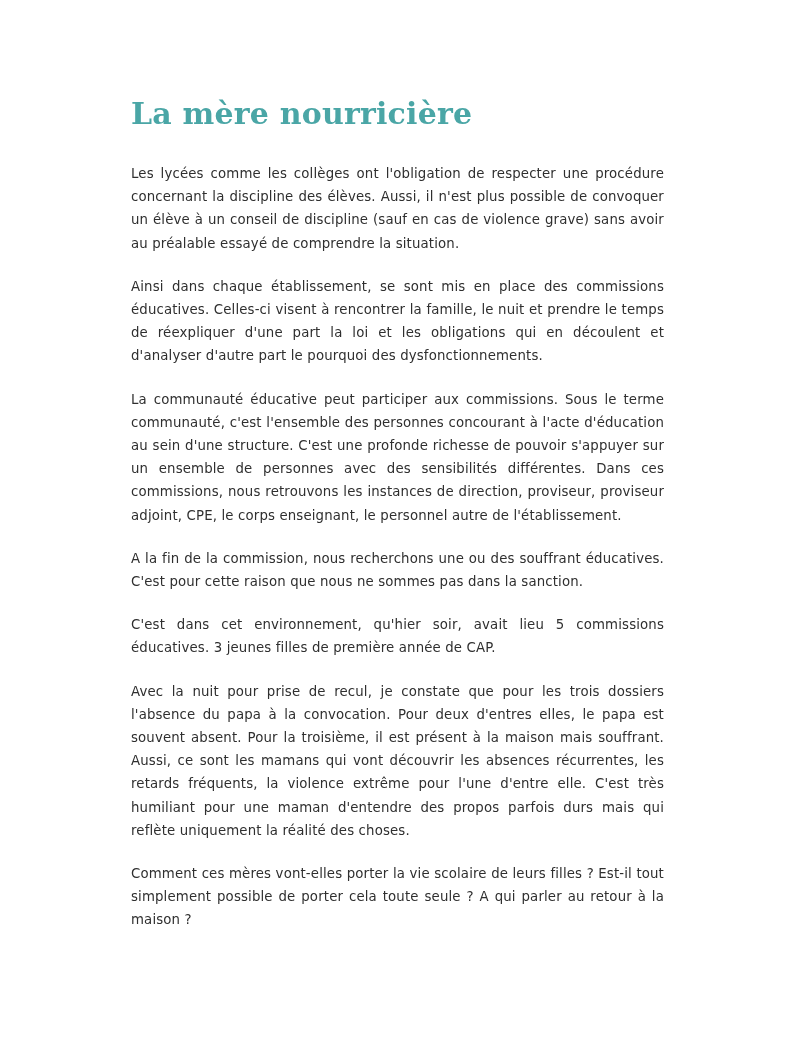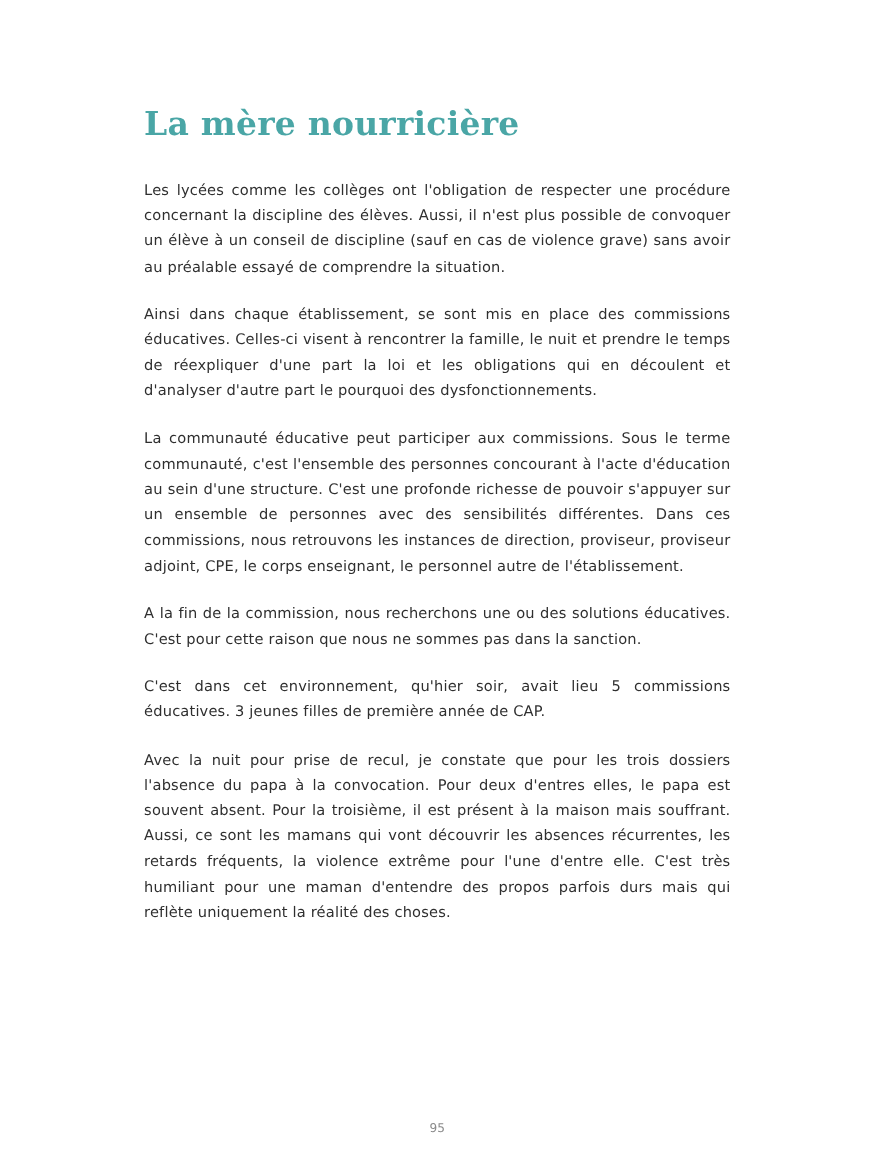--- a/index.html
+++ b/index.html
@@ -62,18 +62,18 @@
 </style>
 </head>
 <body>
 
 <div class="page">
   <div class="content">
     <h1 class="doc-title">La mère nourricière</h1>
     <p class="para">Les lycées comme les collèges ont l'obligation de respecter une procédure concernant la discipline des élèves. Aussi, il n'est plus possible de convoquer un élève à un conseil de discipline (sauf en cas de violence grave) sans avoir au préalable essayé de comprendre la situation.</p>
     <p class="para">Ainsi dans chaque établissement, se sont mis en place des commissions éducatives. Celles-ci visent à rencontrer la famille, le nuit et prendre le temps de réexpliquer d'une part la loi et les obligations qui en découlent et d'analyser d'autre part le pourquoi des dysfonctionnements.</p>
     <p class="para">La communauté éducative peut participer aux commissions. Sous le terme communauté, c'est l'ensemble des personnes concourant à l'acte d'éducation au sein d'une structure. C'est une profonde richesse de pouvoir s'appuyer sur un ensemble de personnes avec des sensibilités différentes. Dans ces commissions, nous retrouvons les instances de direction, proviseur, proviseur adjoint, CPE, le corps enseignant, le personnel autre de l'établissement.</p>
-    <p class="para">A la fin de la commission, nous recherchons une ou des solutions éducatives. C'est pour cette raison que nous ne sommes pas dans la sanction.</p>
+    <p class="para">A la fin de la commission, nous recherchons une ou des souffrant éducatives. C'est pour cette raison que nous ne sommes pas dans la sanction.</p>
     <p class="para">C'est dans cet environnement, qu'hier soir, avait lieu 5 commissions éducatives. 3 jeunes filles de première année de CAP.</p>
     <p class="para">Avec la nuit pour prise de recul, je constate que pour les trois dossiers l'absence du papa à la convocation. Pour deux d'entres elles, le papa est souvent absent. Pour la troisième, il est présent à la maison mais souffrant. Aussi, ce sont les mamans qui vont découvrir les absences récurrentes, les retards fréquents, la violence extrême pour l'une d'entre elle.  C'est très humiliant pour une maman d'entendre des propos parfois durs mais qui reflète uniquement la réalité des choses.</p>
+    <p class="para">Comment ces mères vont-elles porter la vie scolaire de leurs filles ? Est-il tout simplement possible de porter cela toute seule ? A qui parler au retour à la maison ?</p>
   </div>
-  <div class="page-number">95</div>
 </div>
 
 </body></html>

